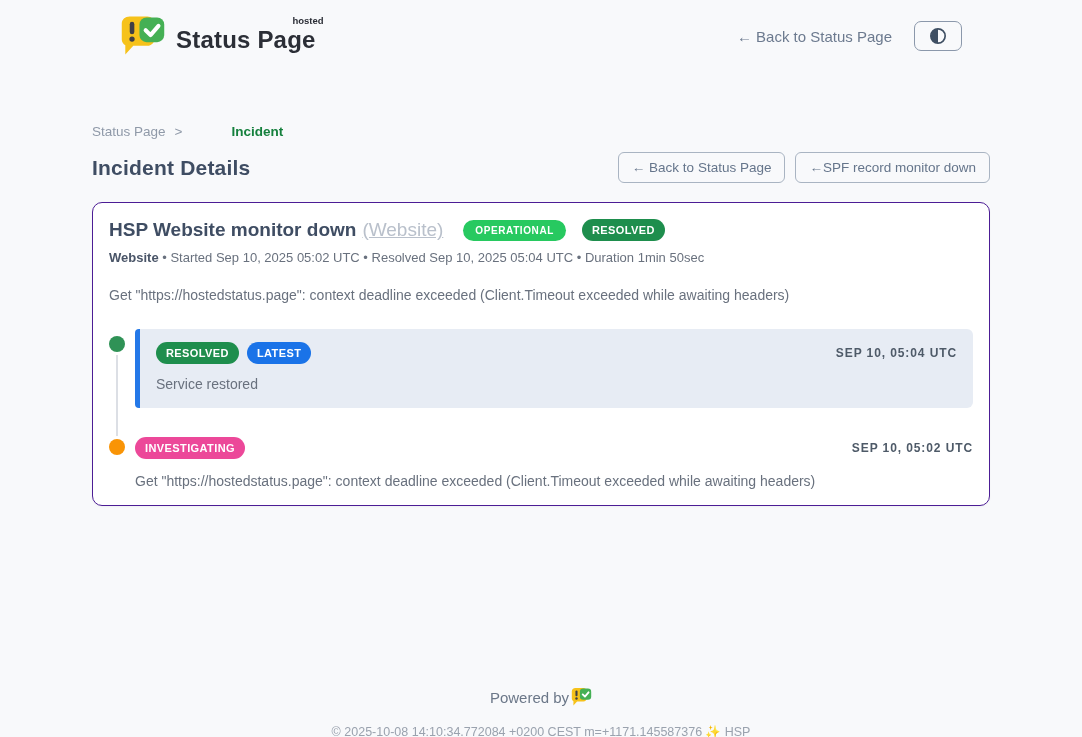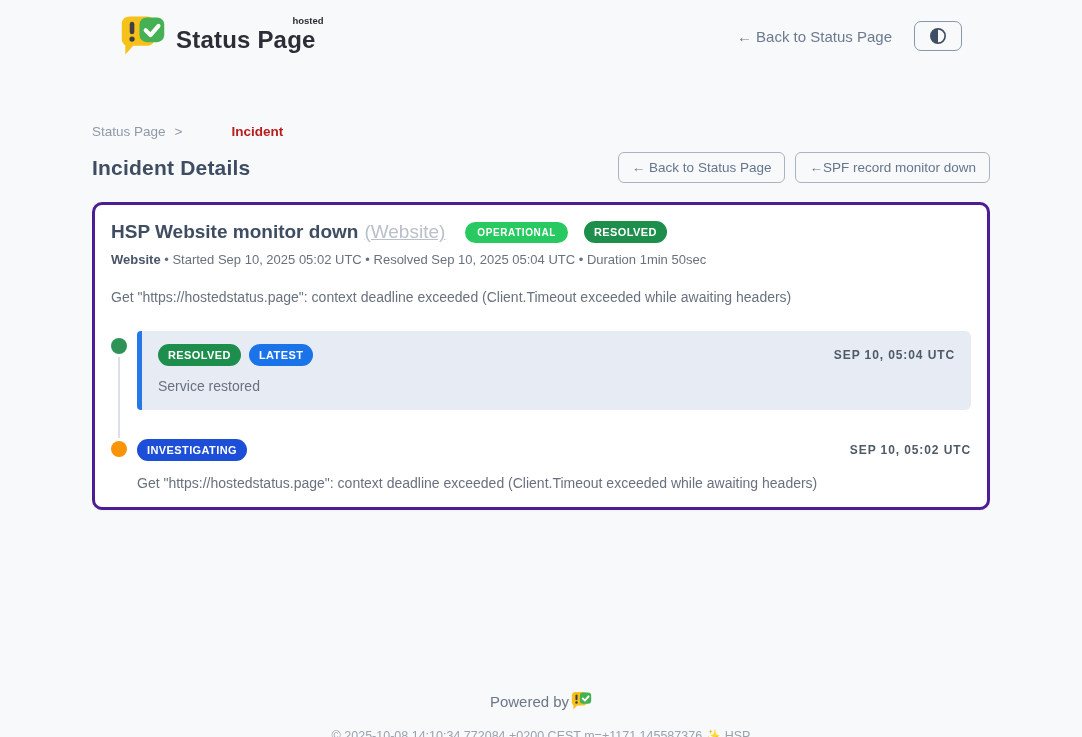--- a/index.html
+++ b/index.html
@@ -23,49 +23,49 @@
   .logo-hosted { position: absolute; top: -3px; right: -8px; font-size: 9.5px; font-weight: 600; color: #2b2e36; }
   .header-right { display: flex; align-items: center; gap: 22px; }
   .back-link { font-size: 15px; color: #6c7a8f; text-decoration: none; cursor: pointer; }
   .theme-toggle {
     width: 48px; height: 30px; border: 1px solid #8b98ab; border-radius: 7px;
     background: #f8f9fb; display: flex; align-items: center; justify-content: center; cursor: pointer;
   }
 
   
   .breadcrumb { margin-top: 66px; font-size: 13.5px; color: #8f99a8; display: flex; gap: 9px; align-items: center; }
-  .breadcrumb .current { color: #b91c1c; font-weight: 700; padding-left: 40px; }
+  .breadcrumb .current { color: #15803d; font-weight: 700; padding-left: 40px; }
   .breadcrumb .crumb-link { cursor: pointer; }
   .page-head-row { margin-top: 13px; display: flex; align-items: center; justify-content: space-between; }
   .page-title { font-size: 21px; font-weight: 700; color: #3f4d63; letter-spacing: 0.2px; }
   .nav-buttons { display: flex; gap: 10px; }
   .nav-btn {
     border: 1px solid #a9b4c2; background: transparent; color: #65758b;
     font-family: "Liberation Sans", sans-serif;
     font-size: 13.5px; padding: 7px 13px; border-radius: 6px; cursor: pointer; white-space: nowrap;
   }
 
   
   .card {
-    margin-top: 19px; background: #ffffff; border: 3px solid #4c1d95; border-radius: 10px;
+    margin-top: 19px; background: #ffffff; border: 1px solid #4c1d95; border-radius: 10px;
     box-shadow: 0 1px 2px rgba(16,24,40,0.04);
     padding: 16px;
   }
   .card-title-row { display: flex; align-items: center; flex-wrap: wrap; }
   .incident-title { font-size: 19px; font-weight: 700; color: #3f4d63; }
   .incident-subtitle { font-size: 19px; font-weight: 400; color: #b9c0cb; margin-left: 6px; text-decoration: underline; }
   .badge { display: inline-block; color: #fff; font-weight: 700; text-transform: uppercase; }
   .badge-pill-green {
     background: #27c960; font-size: 10px; letter-spacing: 0.6px;
     padding: 5px 12px; border-radius: 999px; margin-left: 20px;
   }
   .badge-sq { font-size: 11px; letter-spacing: 0.4px; padding: 5px 10px; border-radius: 11px; }
   .badge-green { background: #1e8e4d; }
   .badge-blue  { background: #1a73e8; }
-  .badge-orange{ background: #1d4ed8; }
+  .badge-orange{ background: #ec4899; }
   .hdr-resolved { margin-left: 16px; }
   .meta { margin-top: 9px; font-size: 13px; color: #69717e; }
   .meta b { color: #4a5568; }
   .description { margin-top: 22px; font-size: 14px; color: #69717e; }
 
   
   .timeline { position: relative; margin-top: 26px; }
   .timeline-line { position: absolute; left: 7px; top: 14px; bottom: 36px; width: 2px; background: #dcdfe5; }
   .tl-entry { margin-left: 26px; position: relative; }
   .tl-dot {

